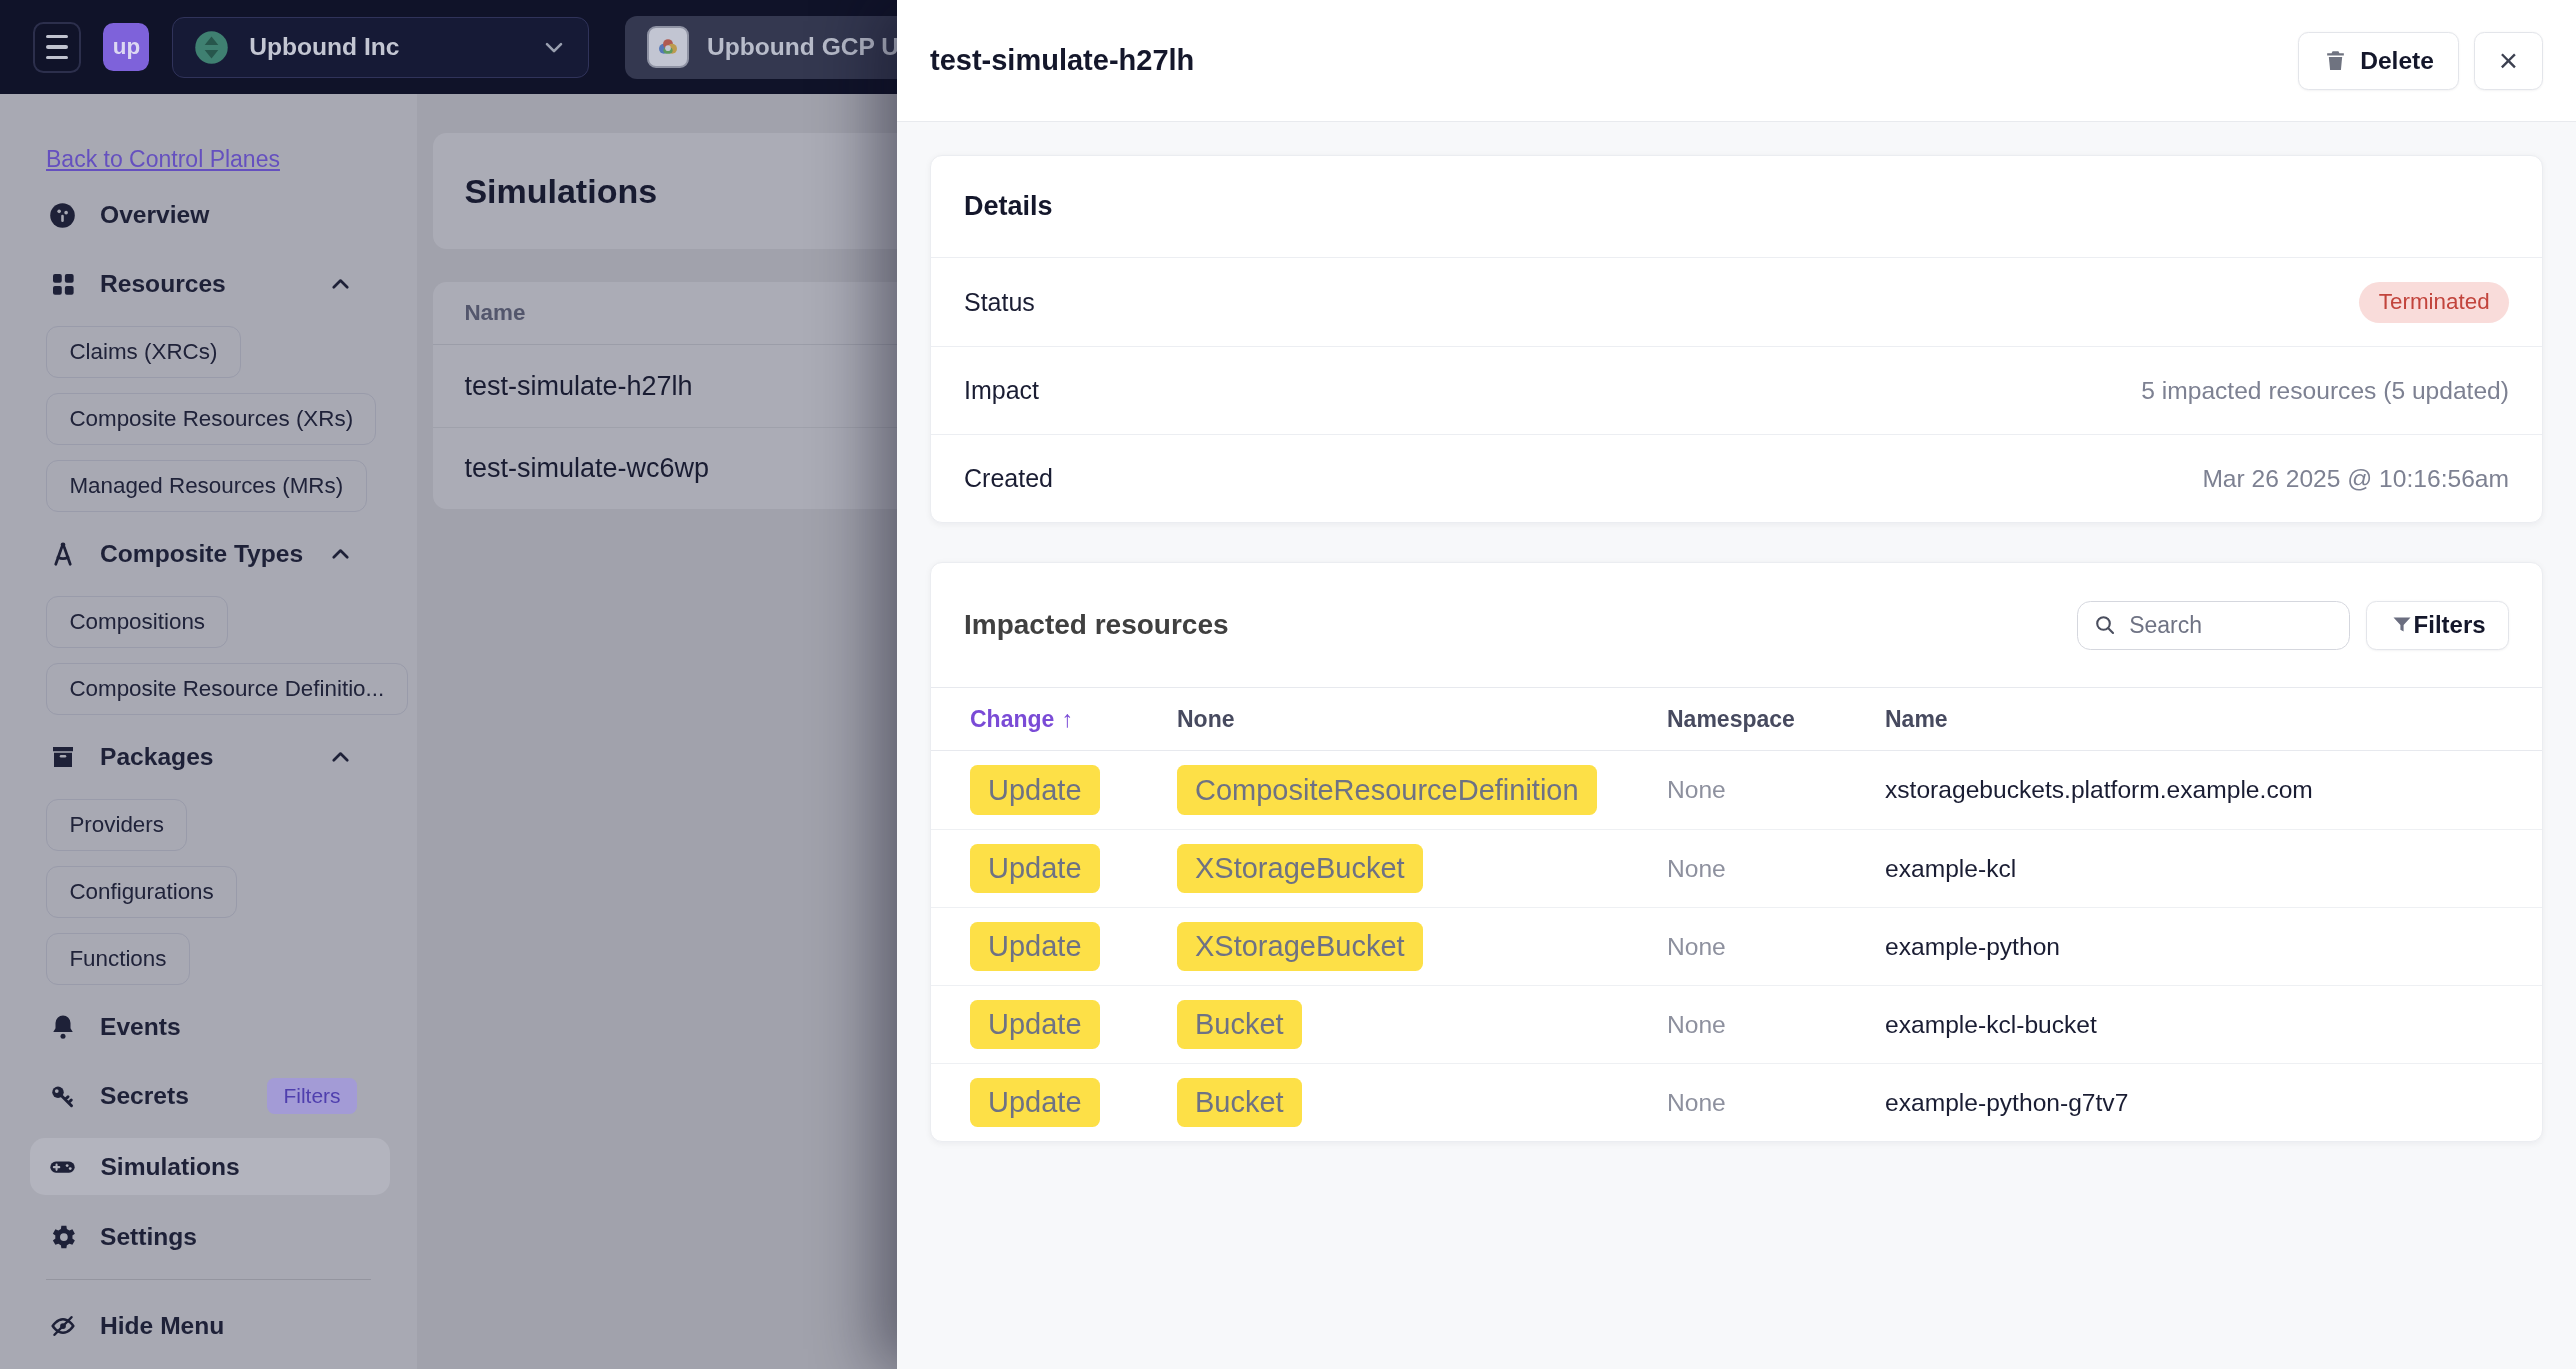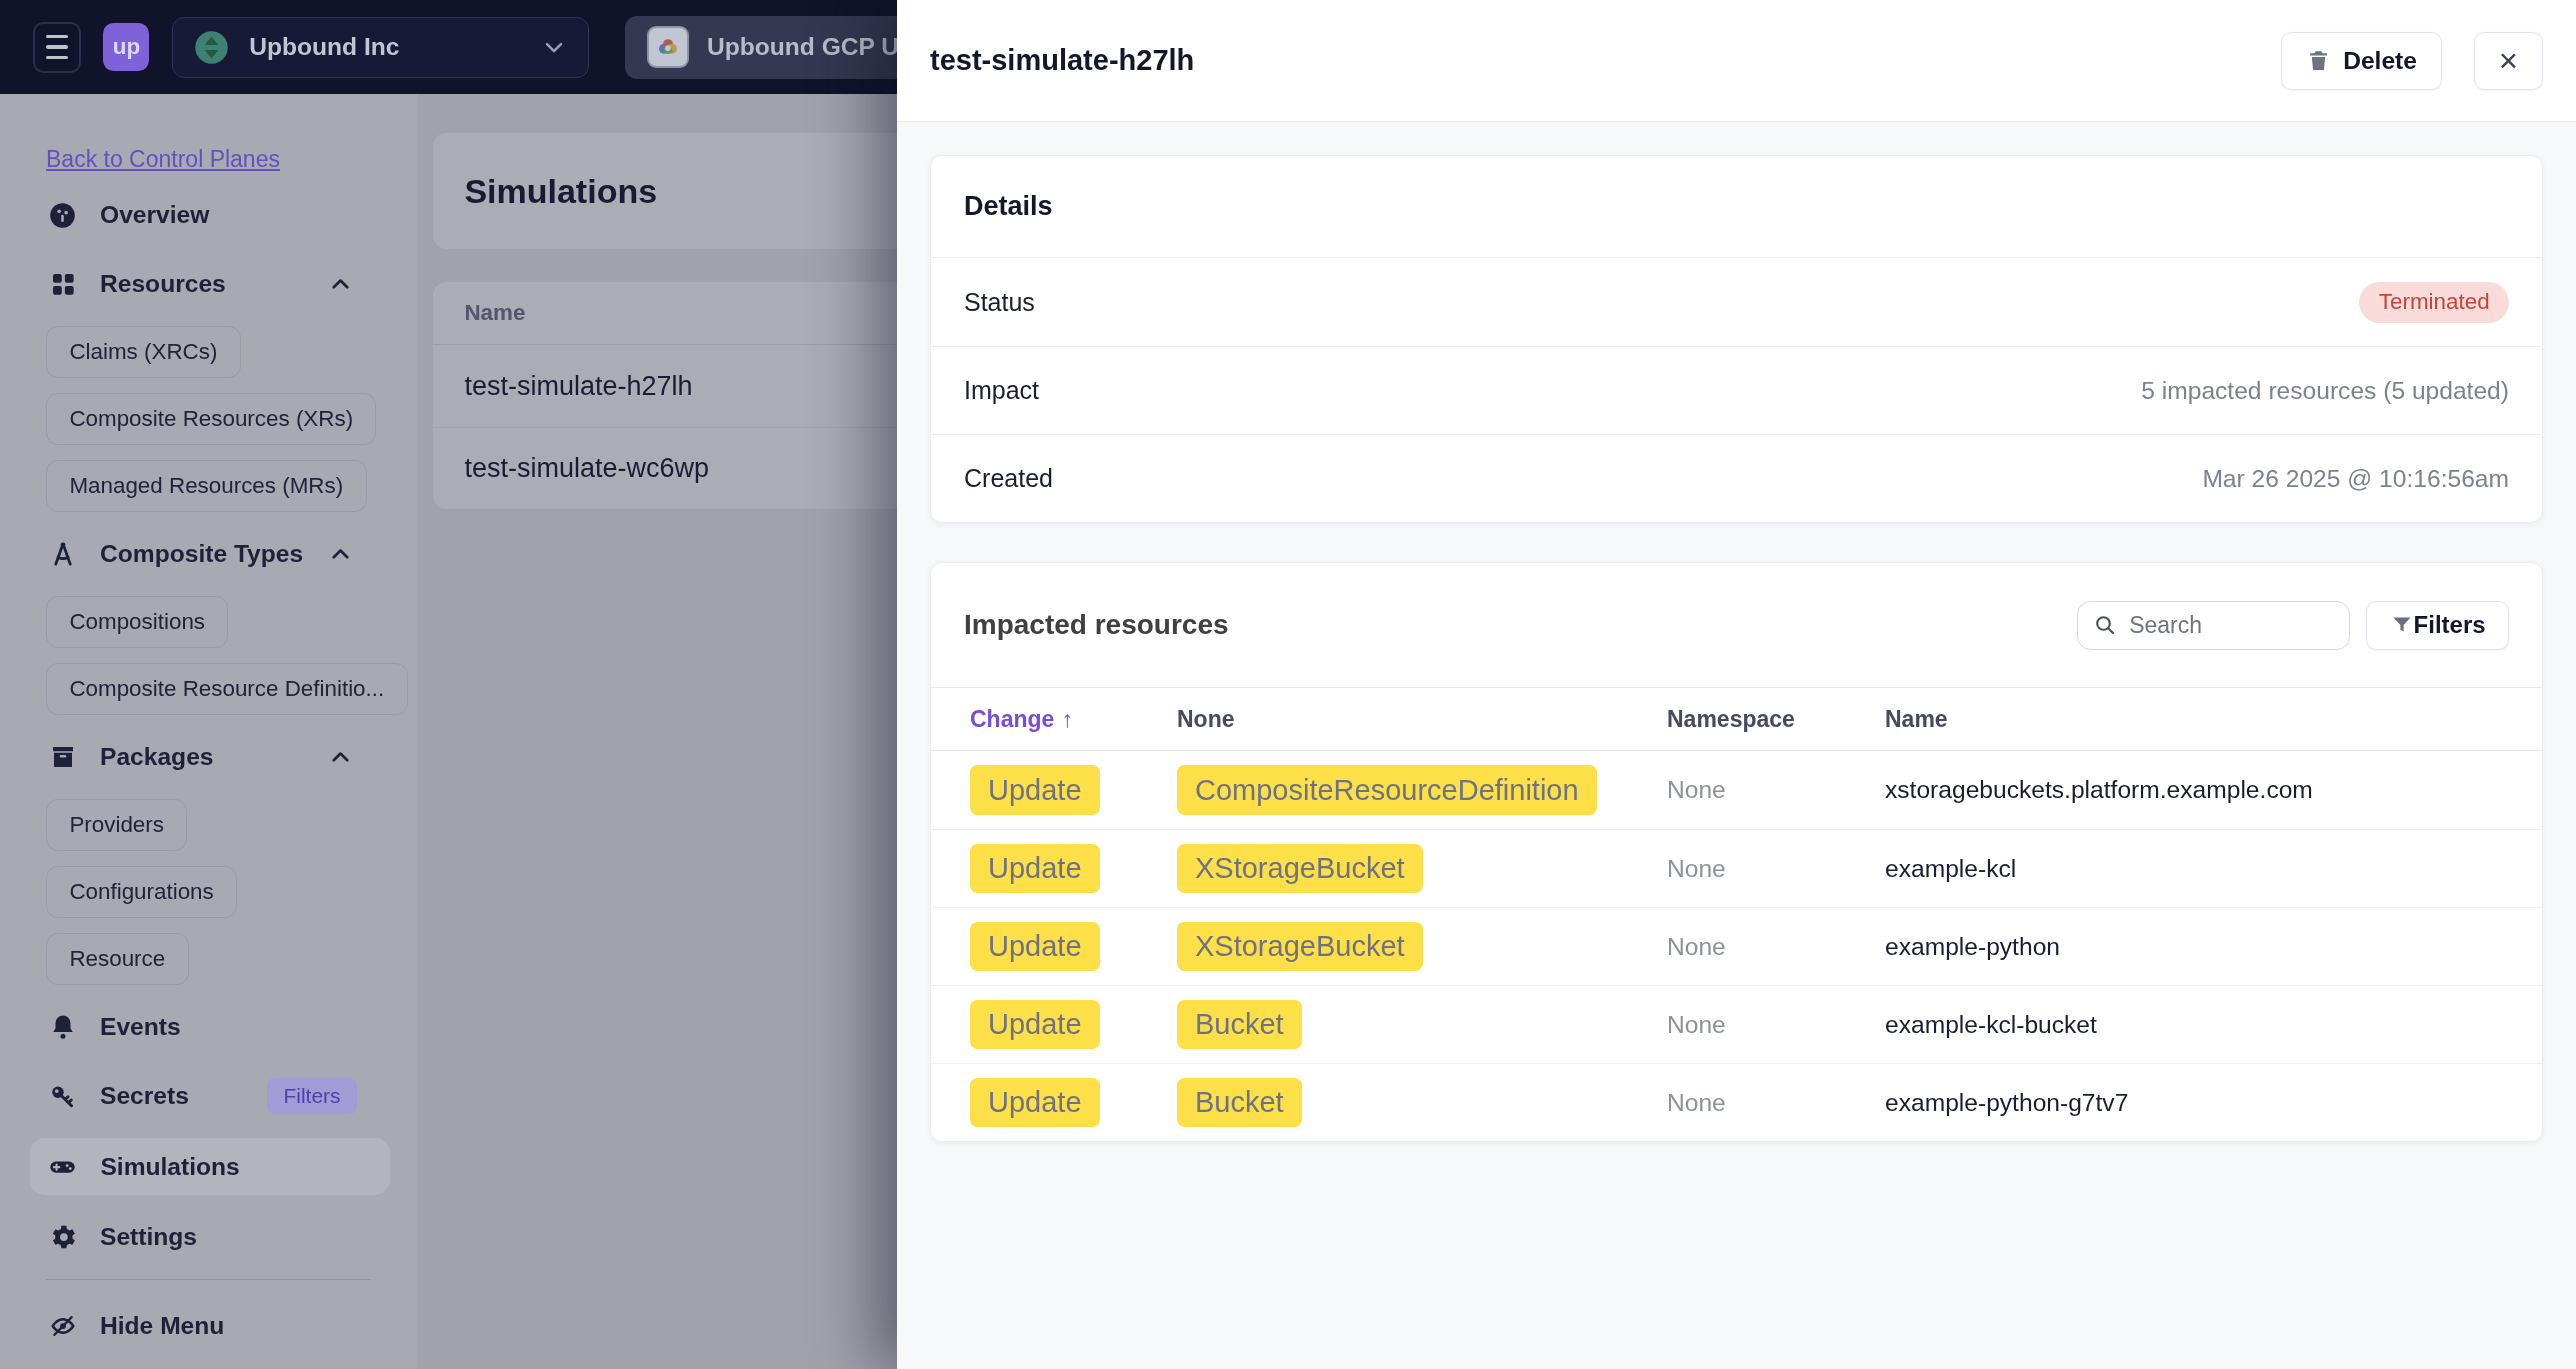--- a/index.html
+++ b/index.html
@@ -93,21 +93,21 @@
   
   .drawer{
     position:absolute;left:897px;top:0;width:1679px;height:1370px;background:#f7f8fa;
     box-shadow:-21px 0 60px rgba(10,12,30,.45);z-index:10;
   }
   .drawer-header{
     height:122px;background:#ffffff;border-bottom:1.5px solid #e8eaee;
     display:flex;align-items:center;padding:0 33px;
   }
   .drawer-title{font-size:29px;font-weight:700;color:#14172b;}
-  .drawer-actions{margin-left:auto;display:flex;gap:32px;align-items:center;}
+  .drawer-actions{margin-left:auto;display:flex;gap:15px;align-items:center;}
   .btn{
     background:#fff;border:1.5px solid #e3e5ea;border-radius:10.4px;height:58px;
     display:flex;align-items:center;justify-content:center;cursor:pointer;
     box-shadow:0 0.7px 2.2px rgba(20,23,43,.05);
   }
   .delete-btn{padding:0 24px;gap:12px;}
   .delete-btn .btn-label{font-size:24.6px;font-weight:700;color:#14172b;}
   .close-btn{width:69px;font-size:33px;color:#3c4050;font-weight:400;}
   .drawer-body{padding:33px;}
   .panel{
@@ -267,21 +267,21 @@
       </span>
       <span class="nav-label">Packages</span>
       <span class="nav-chevron">
         <svg viewBox="0 0 24 24" width="27" height="27" fill="none" stroke="#1e2138" stroke-width="2.4" stroke-linecap="round" stroke-linejoin="round">
             <path d="M6 14.5l6-6 6 6"></path>
           </svg>
       </span>
     </div>
     <div class="nav-chip">Providers</div>
     <div class="nav-chip">Configurations</div>
-    <div class="nav-chip">Resource</div>
+    <div class="nav-chip">Functions</div>
 
     <div class="nav-row">
       <span class="nav-icon">
         <svg viewBox="0 0 24 24" width="30" height="30" fill="#1e2138">
           <path d="M12 2.8a6 6 0 0 0-6 6v4.1L4.2 16h15.6L18 12.9V8.8a6 6 0 0 0-6-6z"></path>
           <circle cx="12" cy="19.4" r="2"></circle>
         </svg>
       </span>
       <span class="nav-label">Events</span>
     </div>

